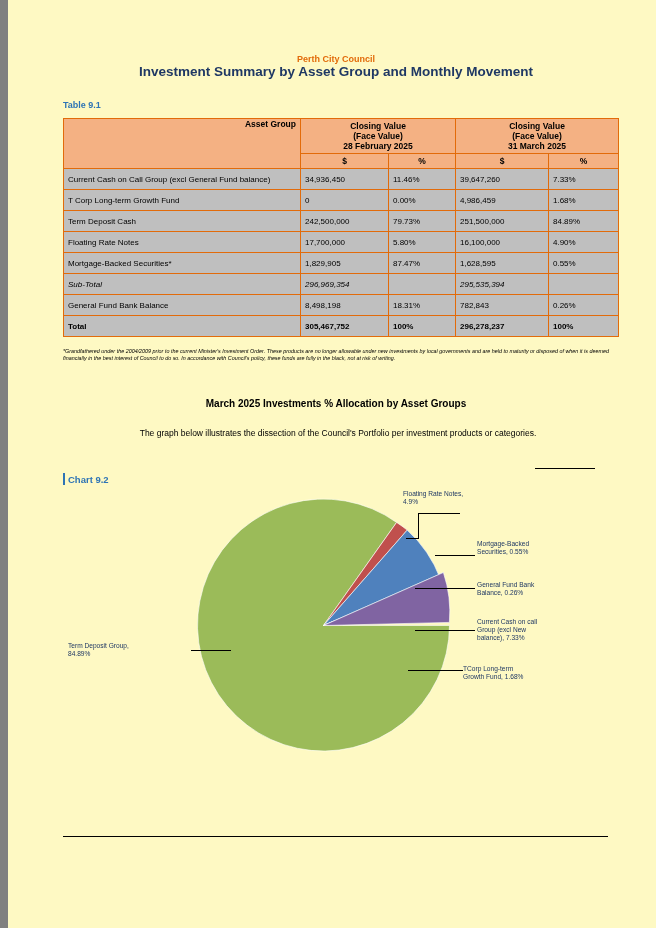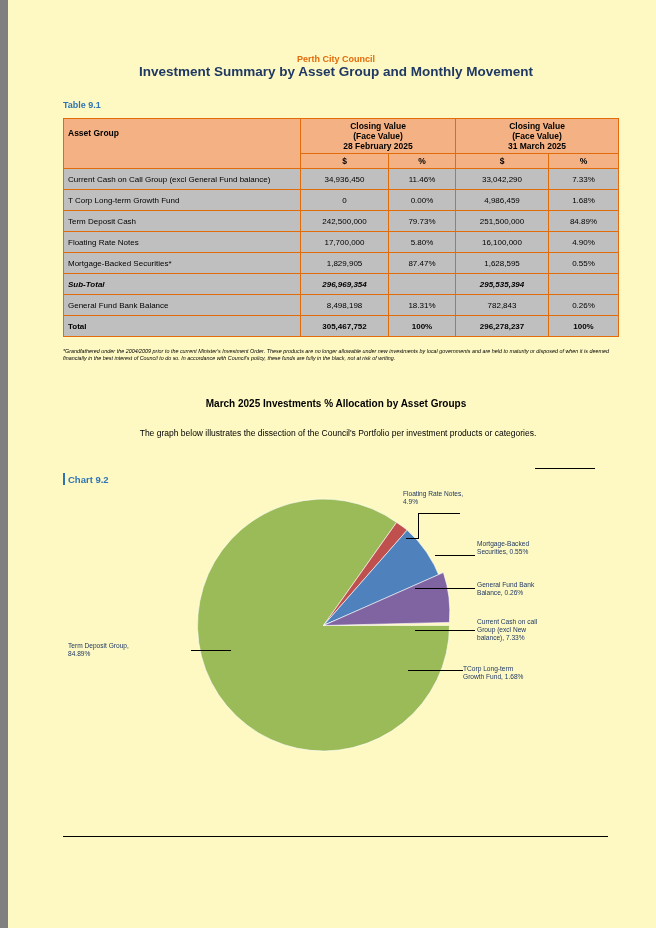--- a/index.html
+++ b/index.html
@@ -64,34 +64,33 @@
     vertical-align: middle;
   }
   table.inv thead th {
     background: #F4B183;
     font-weight: bold;
     text-align: center;
     font-size: 8.5px;
     color: #000;
   }
   table.inv thead th.left {
-    text-align: left;
+    text-align: right;
     vertical-align: top;
-    padding-top: 9px;
+    padding-top: 0;
   }
   table.inv tbody td {
     background: #BFBFBF;
     height: 16px;
   }
   table.inv tbody td.num {
-    text-align: center;
   }
   table.inv tbody tr.subtotal td {
     font-style: italic;
-    font-weight: bold;
+    font-weight: normal;
   }
   table.inv tbody tr.total td {
     font-weight: bold;
   }
   .footnote {
     position: absolute;
     left: 55px; top: 348px;
     width: 556px;
     font-size: 5.4px;
     line-height: 1.35;
@@ -210,21 +209,21 @@
         <th>%</th>
         <th>$</th>
         <th>%</th>
       </tr>
     </thead>
     <tbody>
       <tr>
         <td>Current Cash on Call Group (excl General Fund balance)</td>
         <td class="num">34,936,450</td>
         <td class="num">11.46%</td>
-        <td class="num">33,042,290</td>
+        <td class="num">39,647,260</td>
         <td class="num">7.33%</td>
       </tr>
       <tr>
         <td>T Corp Long-term Growth Fund</td>
         <td class="num">0</td>
         <td class="num">0.00%</td>
         <td class="num">4,986,459</td>
         <td class="num">1.68%</td>
       </tr>
       <tr>

